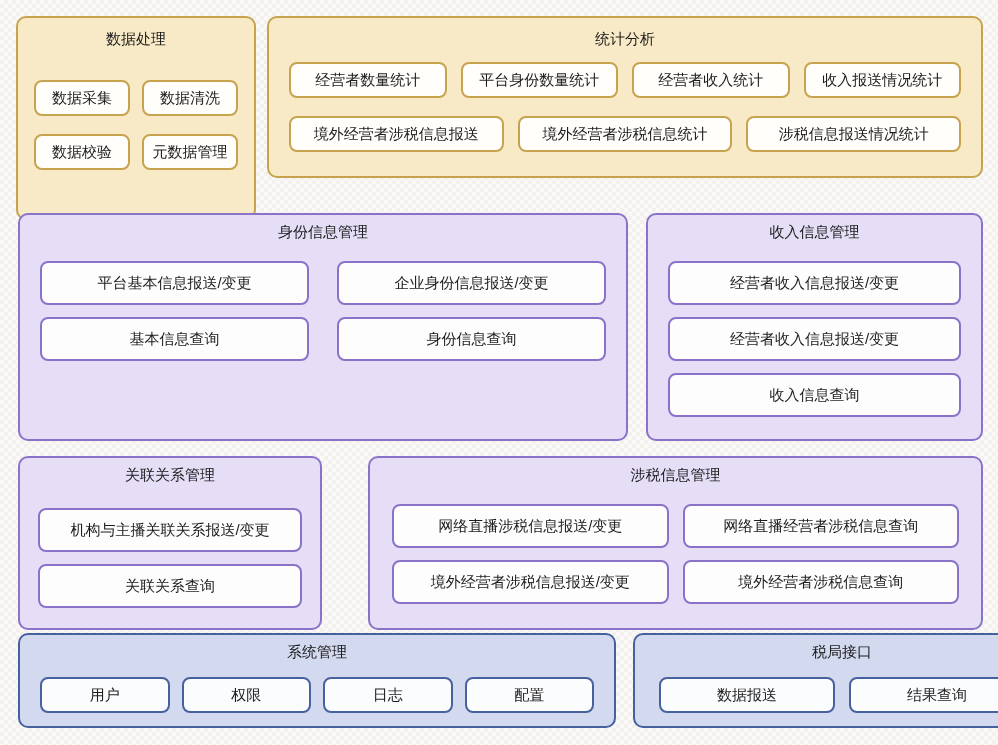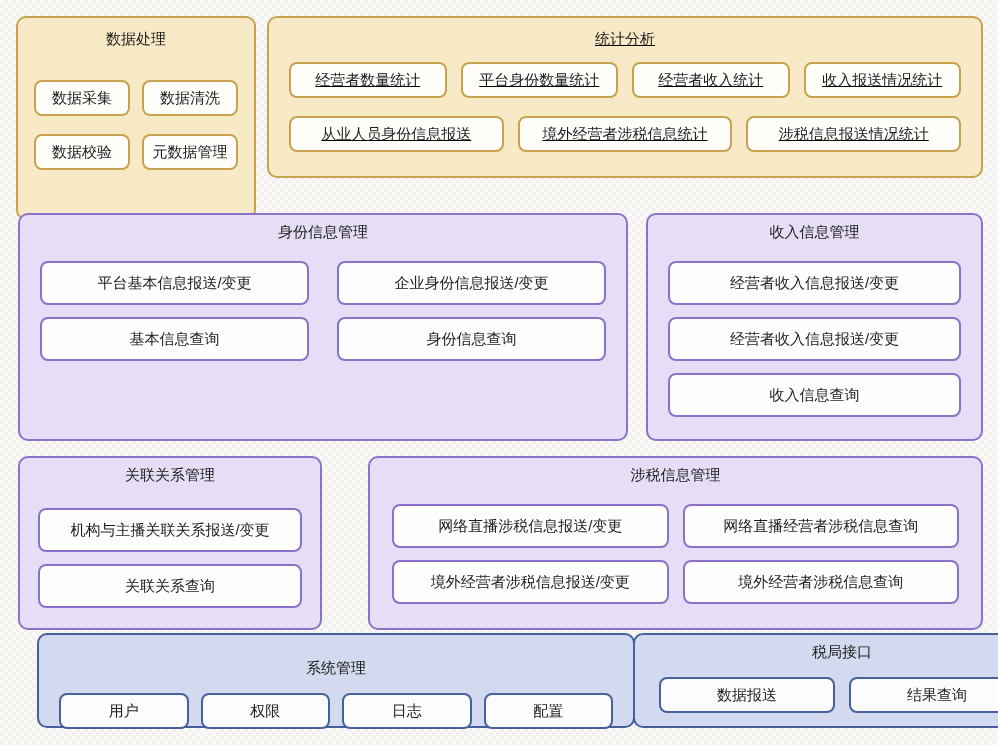--- a/index.html
+++ b/index.html
@@ -53,34 +53,34 @@
   .gold   { background: #f8eac6; border-color: #c7a34f; }
   .gold   .node { background: #fffefb; border-color: #c7a34f; height: 36px; }
   .purple { background: #e6def7; border-color: #8b72c9; margin-top: 13px; }
   .purple .node { background: #fdfdfe; border-color: #8b72c9; }
   .blue   { background: #d3d9ef; border-color: #46619e; }
   .blue   .node { background: #fbfcfe; border-color: #46619e; height: 36px; }
   
   .g1 { left: 16px;  top: 16px;  width: 240px; height: 204px; padding: 12px 16px 0; }
   .g1 .grid { margin-top: 32px; gap: 18px; }
   .g1 .row  { gap: 12px; }
-  .g2 { left: 267px; top: 16px;  width: 716px; height: 162px; padding: 12px 20px 0; text-decoration: underline; }
+  .g2 { left: 267px; top: 16px;  width: 716px; height: 162px; padding: 12px 20px 0; }
   .g2 .grid { margin-top: 14px; gap: 18px; }
   .g2 .row  { gap: 14px; }
   .g3 { left: 18px;  top: 200px; width: 610px; height: 228px; padding: 8px 20px 0; }
   .g3 .grid { margin-top: 20px; gap: 12px; }
   .g3 .row  { gap: 28px; }
   .g4 { left: 646px; top: 200px; width: 337px; height: 228px; padding: 8px 20px 0; }
   .g4 .grid { margin-top: 20px; gap: 12px; }
   .g5 { left: 18px;  top: 443px; width: 304px; height: 174px; padding: 8px 18px 0; }
   .g5 .grid { margin-top: 24px; gap: 12px; }
   .g6 { left: 368px; top: 443px; width: 615px; height: 174px; padding: 8px 22px 0; }
   .g6 .grid { margin-top: 20px; gap: 12px; }
   .g6 .row  { gap: 14px; }
-  .g7 { left: 18px;  top: 633px; width: 598px; height: 95px;  padding: 24px 20px 0; margin-left: 19px; }
+  .g7 { left: 18px;  top: 633px; width: 598px; height: 95px;  padding: 8px 20px 0; }
   .g7 .grid { margin-top: 16px; }
   .g7 .row  { gap: 12px; }
   .g8 { left: 633px; top: 633px; width: 418px; height: 95px;  padding: 8px 24px 0; }
   .g8 .grid { margin-top: 16px; border-radius: 15px; }
   .g8 .row  { gap: 14px; }
 </style>
 </head>
 <body>
 
 <div class="canvas">
@@ -102,21 +102,21 @@
   <section class="group gold g2">
     <h2 class="gtitle">统计分析</h2>
     <div class="grid">
       <div class="row">
         <div class="node">经营者数量统计</div>
         <div class="node">平台身份数量统计</div>
         <div class="node">经营者收入统计</div>
         <div class="node">收入报送情况统计</div>
       </div>
       <div class="row">
-        <div class="node">从业人员身份信息报送</div>
+        <div class="node">境外经营者涉税信息报送</div>
         <div class="node">境外经营者涉税信息统计</div>
         <div class="node">涉税信息报送情况统计</div>
       </div>
     </div>
   </section>
 
   <section class="group purple g3">
     <h2 class="gtitle">身份信息管理</h2>
     <div class="grid">
       <div class="row">

